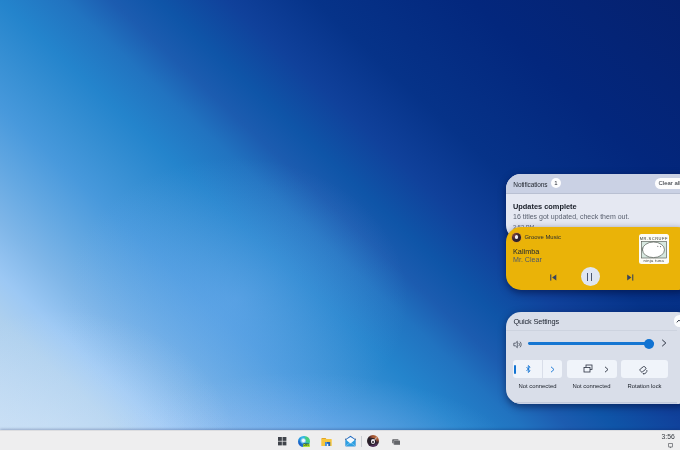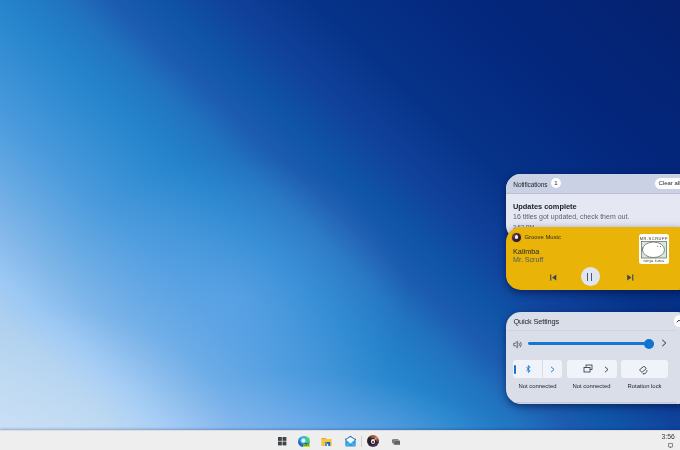--- a/index.html
+++ b/index.html
@@ -46,21 +46,21 @@
   <div class="t" style="left:7.5px;top:50.5px;font-size:5.7px;color:#61687a;">3:53 PM</div>
 </div>
 
 <div class="card" id="card2">
   <div class="t" style="left:6.8px;top:6px;width:8.6px;height:8.6px;border-radius:50%;
        background:radial-gradient(circle at 30% 28%,#6a3a40 0 18%,#342433 45%,#221a28 100%);
        box-shadow:0 0 0 0.7px rgba(215,125,95,.45);"></div>
   <div class="t" style="left:9.6px;top:8.4px;width:3.4px;height:3.4px;border-radius:50%;background:#f2f0f4;"></div>
   <div class="t" style="left:19px;top:7px;font-size:5.9px;color:#262b33;">Groove Music</div>
   <div class="t" style="left:7.5px;top:19.5px;font-size:7.3px;color:#1a2230;">Kalimba</div>
-  <div class="t" style="left:7.5px;top:28.5px;font-size:7.1px;color:#4c586c;">Mr. Scruff</div>
+  <div class="t" style="left:7.5px;top:28.5px;font-size:7.1px;color:#4c586c;">Mr. Clear</div>
 
   <svg class="t" style="left:133px;top:7px;" width="30" height="30" viewBox="0 0 30 30">
     <rect x="0" y="0" width="30" height="30" rx="2.5" fill="#fcfcf8"></rect>
     <rect x="2.5" y="7.5" width="25" height="16.5" fill="#d6e7df" stroke="#4a4f48" stroke-width="0.6"></rect>
     <ellipse cx="14.5" cy="15.8" rx="11" ry="7.8" fill="#ffffff" stroke="#565b54" stroke-width="0.7"></ellipse>
     <path d="M3.5 13.5 Q2.6 15 3.5 16.6" fill="none" stroke="#565b54" stroke-width="0.6"></path>
     <circle cx="18.8" cy="12.3" r="0.55" fill="#555"></circle>
     <circle cx="21.6" cy="12.6" r="0.55" fill="#555"></circle>
     <text x="14.8" y="5.6" text-anchor="middle" font-size="4" fill="#31332c" font-family="Liberation Sans" letter-spacing="0.5">MR.SCRUFF</text>
     <text x="14.8" y="28.2" text-anchor="middle" font-size="4" fill="#31332c" font-family="Liberation Sans" letter-spacing="0.3">ninja tuna</text>

